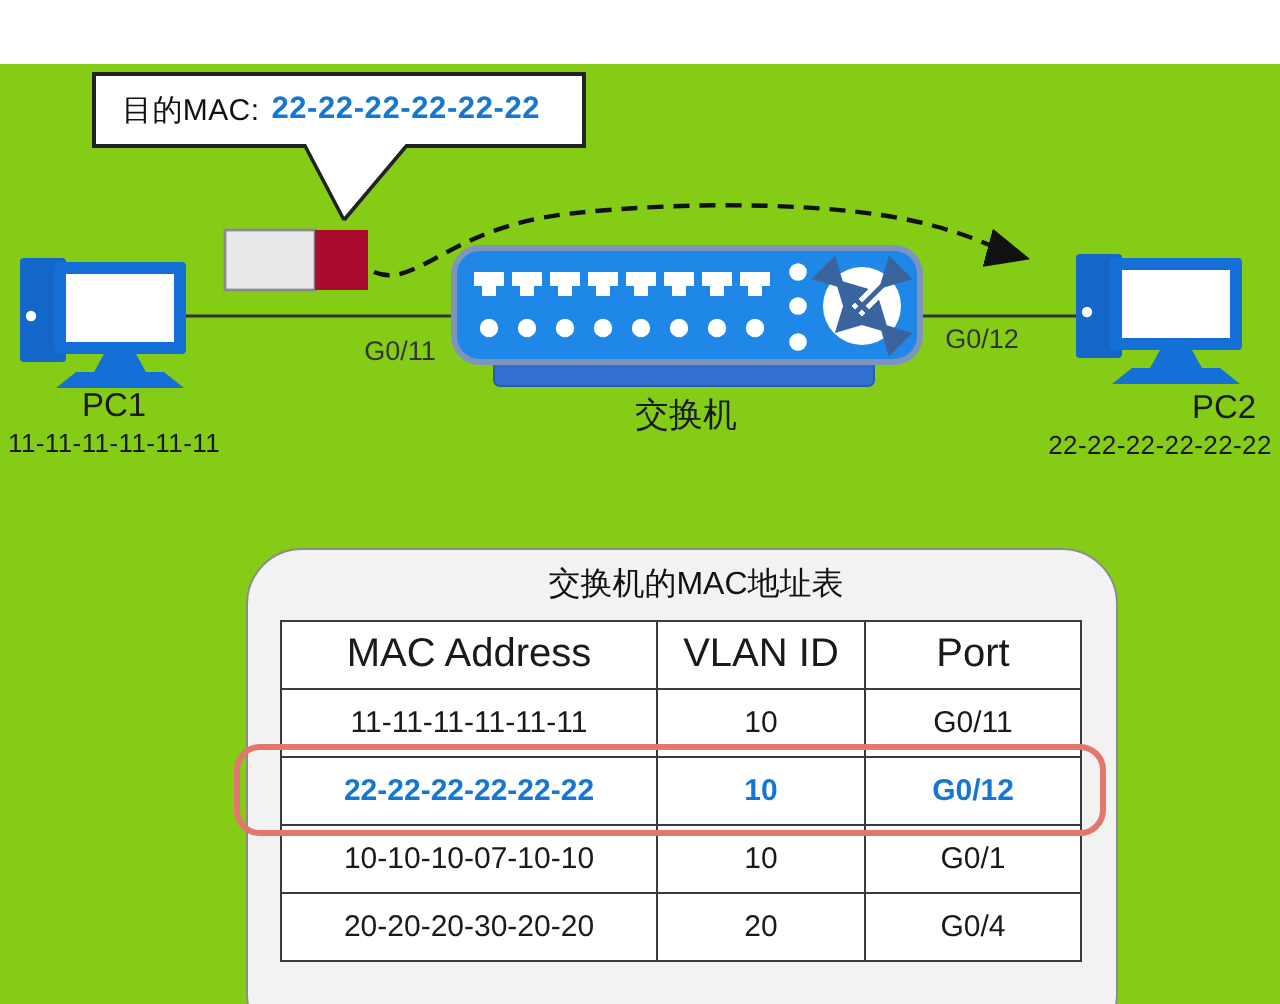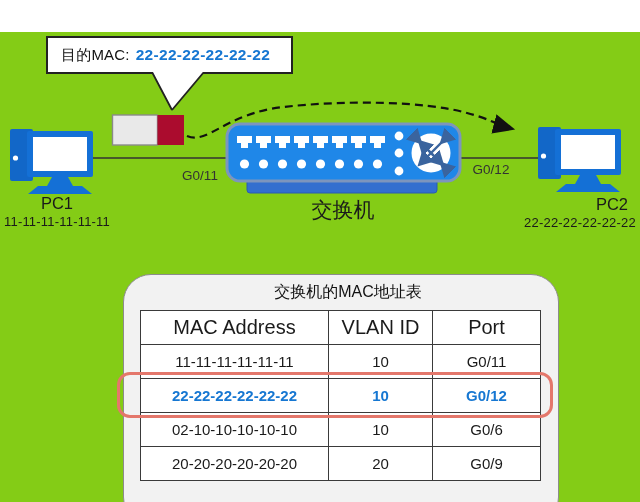--- a/index.html
+++ b/index.html
@@ -15,21 +15,21 @@
     border:2px solid #222;background:#fff;display:flex;align-items:center;
     padding-left:13px;font-size:15px;letter-spacing:.2px;
   }
   .callout .lbl{color:#111;}
   .callout .mac{color:#1677d2;font-weight:bold;font-size:15.5px;margin-left:6px;letter-spacing:.3px;}
   .tail-svg{position:absolute;left:146px;top:40px;}
   
   .tag{position:absolute;font-size:13.5px;color:#333;transform:translateX(-50%);white-space:nowrap;}
   .devname{position:absolute;font-size:16.5px;color:#1a1a1a;transform:translateX(-50%);white-space:nowrap;}
   .devmac{position:absolute;font-size:13px;color:#1a1a1a;transform:translateX(-50%);white-space:nowrap;letter-spacing:.2px;}
-  .swname{position:absolute;font-size:21px;color:#1a1a1a;transform:translateX(-50%);white-space:nowrap;}
+  .swname{position:absolute;font-size:17px;color:#1a1a1a;transform:translateX(-50%);white-space:nowrap;}
   
   .panel{
     position:absolute;left:123px;top:242px;width:436px;height:251px;box-sizing:border-box;
     background:#f2f2f2;border:1.5px solid #8c8c8c;border-radius:28px;
   }
   .panel-title{position:absolute;left:0;top:8px;width:100%;text-align:center;font-size:16px;color:#111;}
   table.mac{
     position:absolute;left:140px;top:278px;width:400px;border-collapse:collapse;
     font-size:15px;color:#1a1a1a;table-layout:fixed;background:#fff;
   }
@@ -170,27 +170,27 @@
         <td>11-11-11-11-11-11</td>
         <td>10</td>
         <td>G0/11</td>
       </tr>
       <tr class="hl">
         <td>22-22-22-22-22-22</td>
         <td>10</td>
         <td>G0/12</td>
       </tr>
       <tr>
-        <td>02-10-10-10-10-10</td>
+        <td>10-10-10-07-10-10</td>
         <td>10</td>
-        <td>G0/6</td>
+        <td>G0/1</td>
       </tr>
       <tr>
-        <td>20-20-20-20-20-20</td>
+        <td>20-20-20-30-20-20</td>
         <td>20</td>
-        <td>G0/9</td>
+        <td>G0/4</td>
       </tr>
     </tbody>
   </table>
 
   <div class="row-highlight"></div>
 
 </div>
 
 </body></html>

